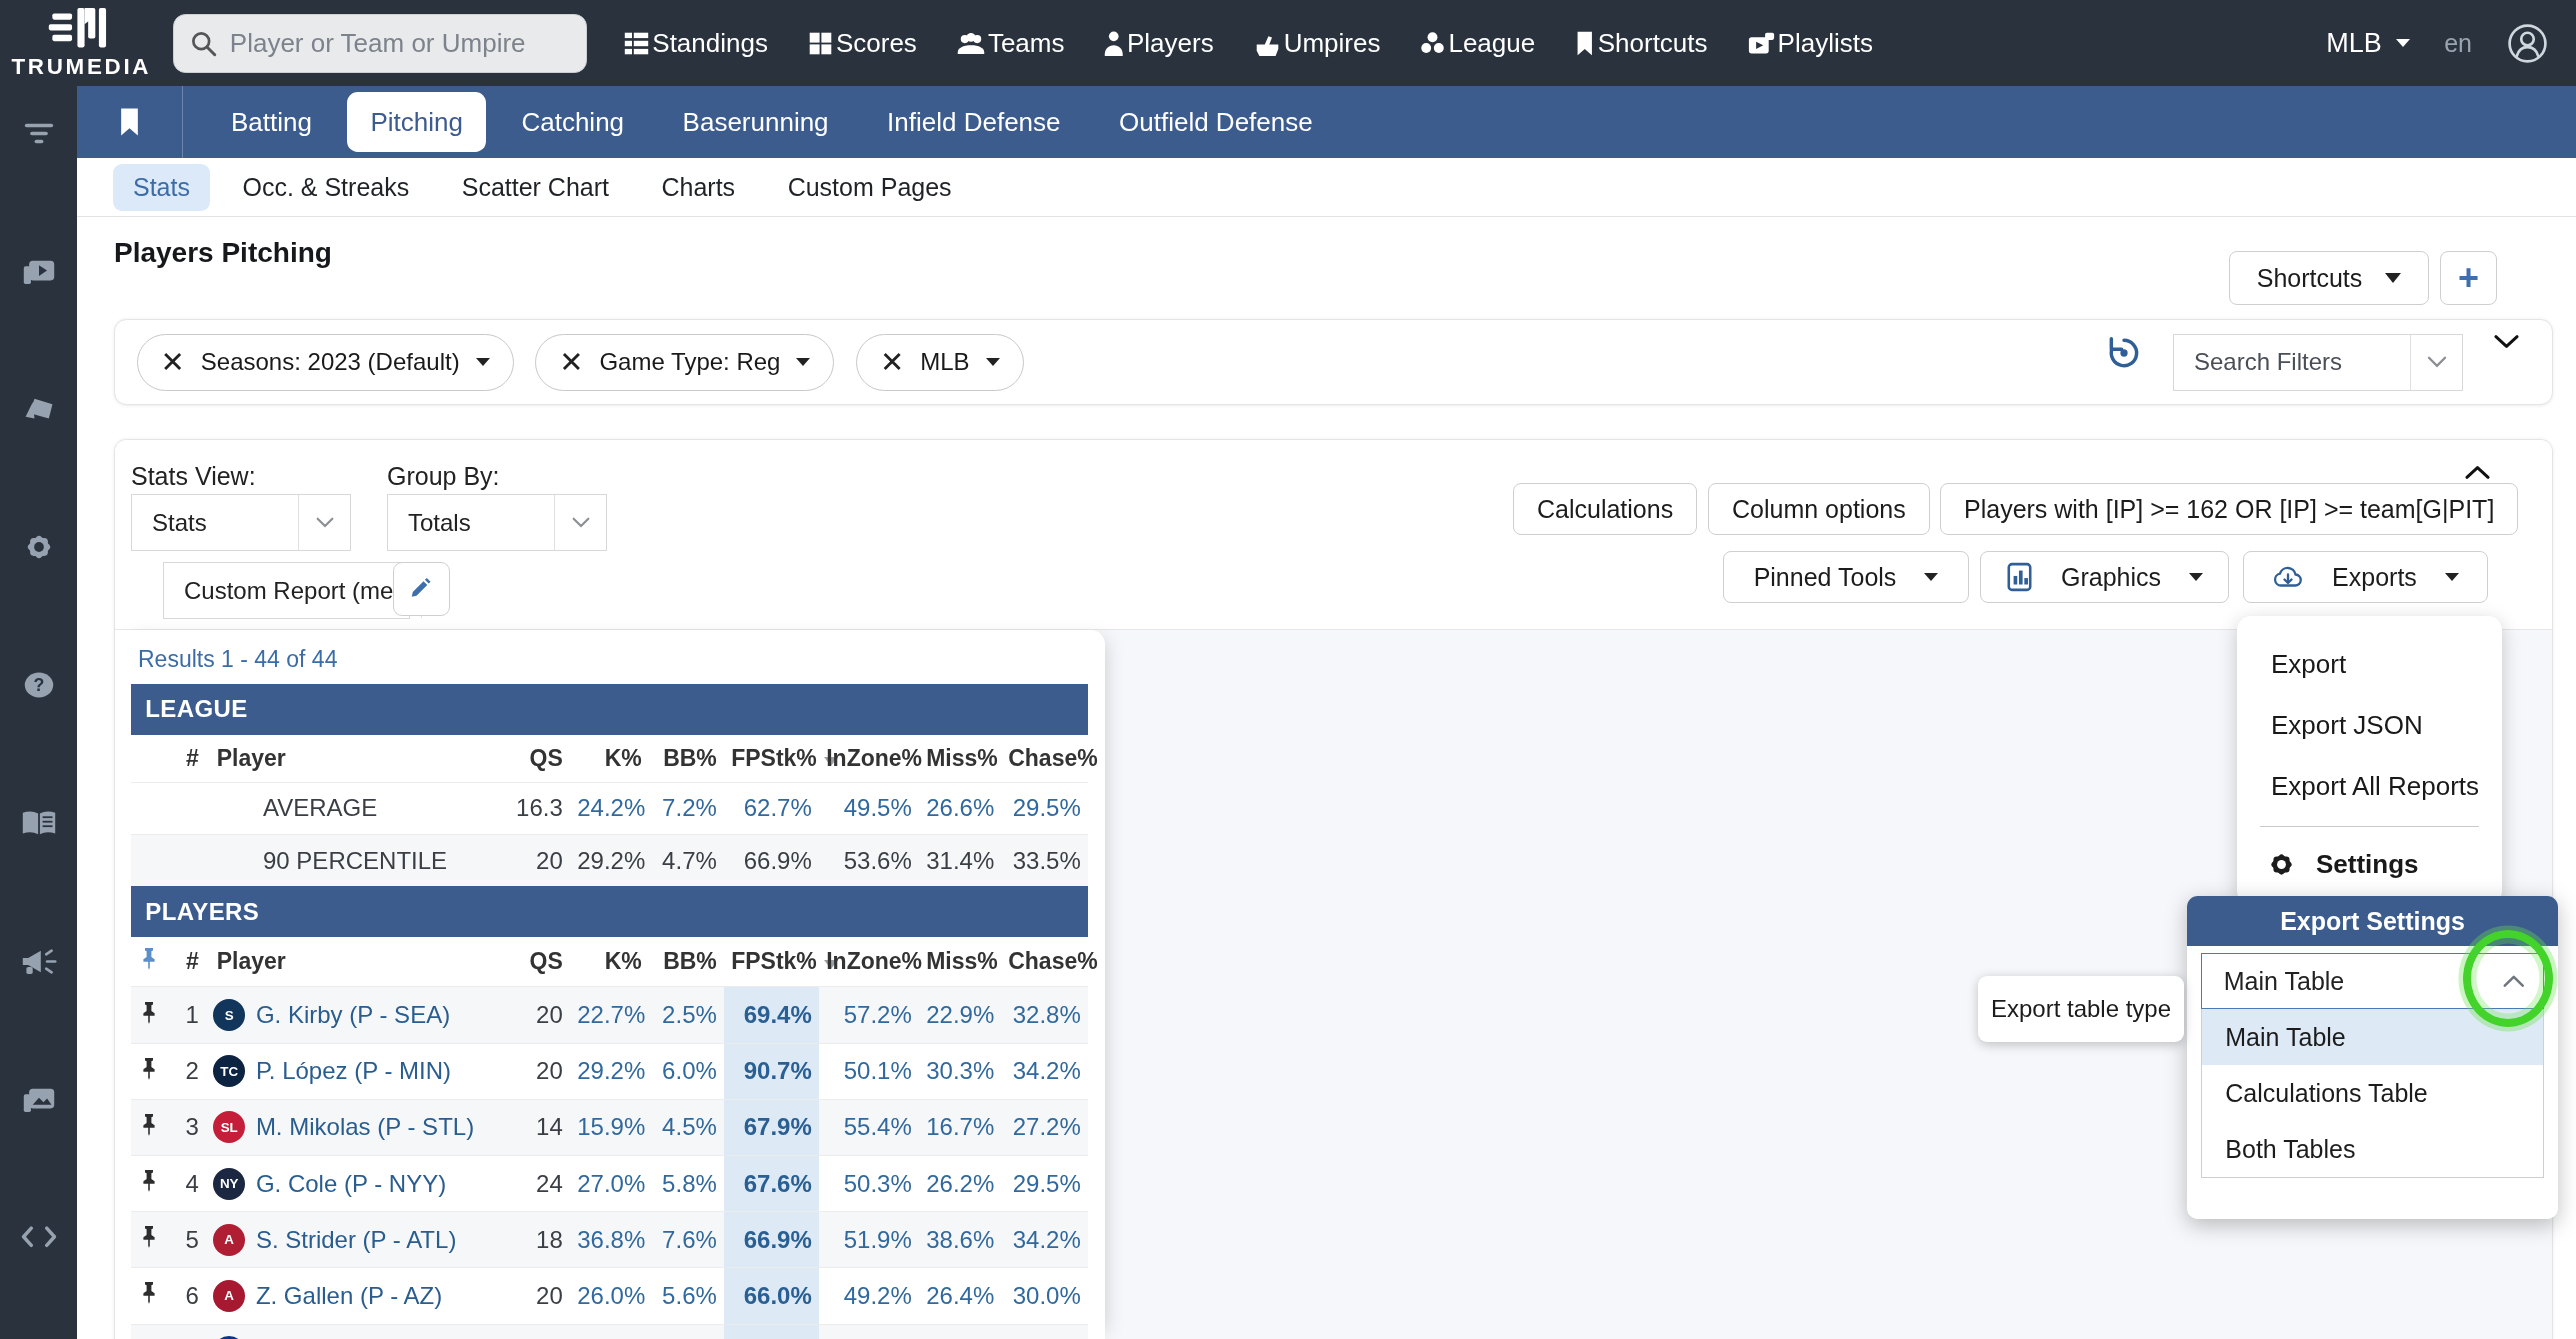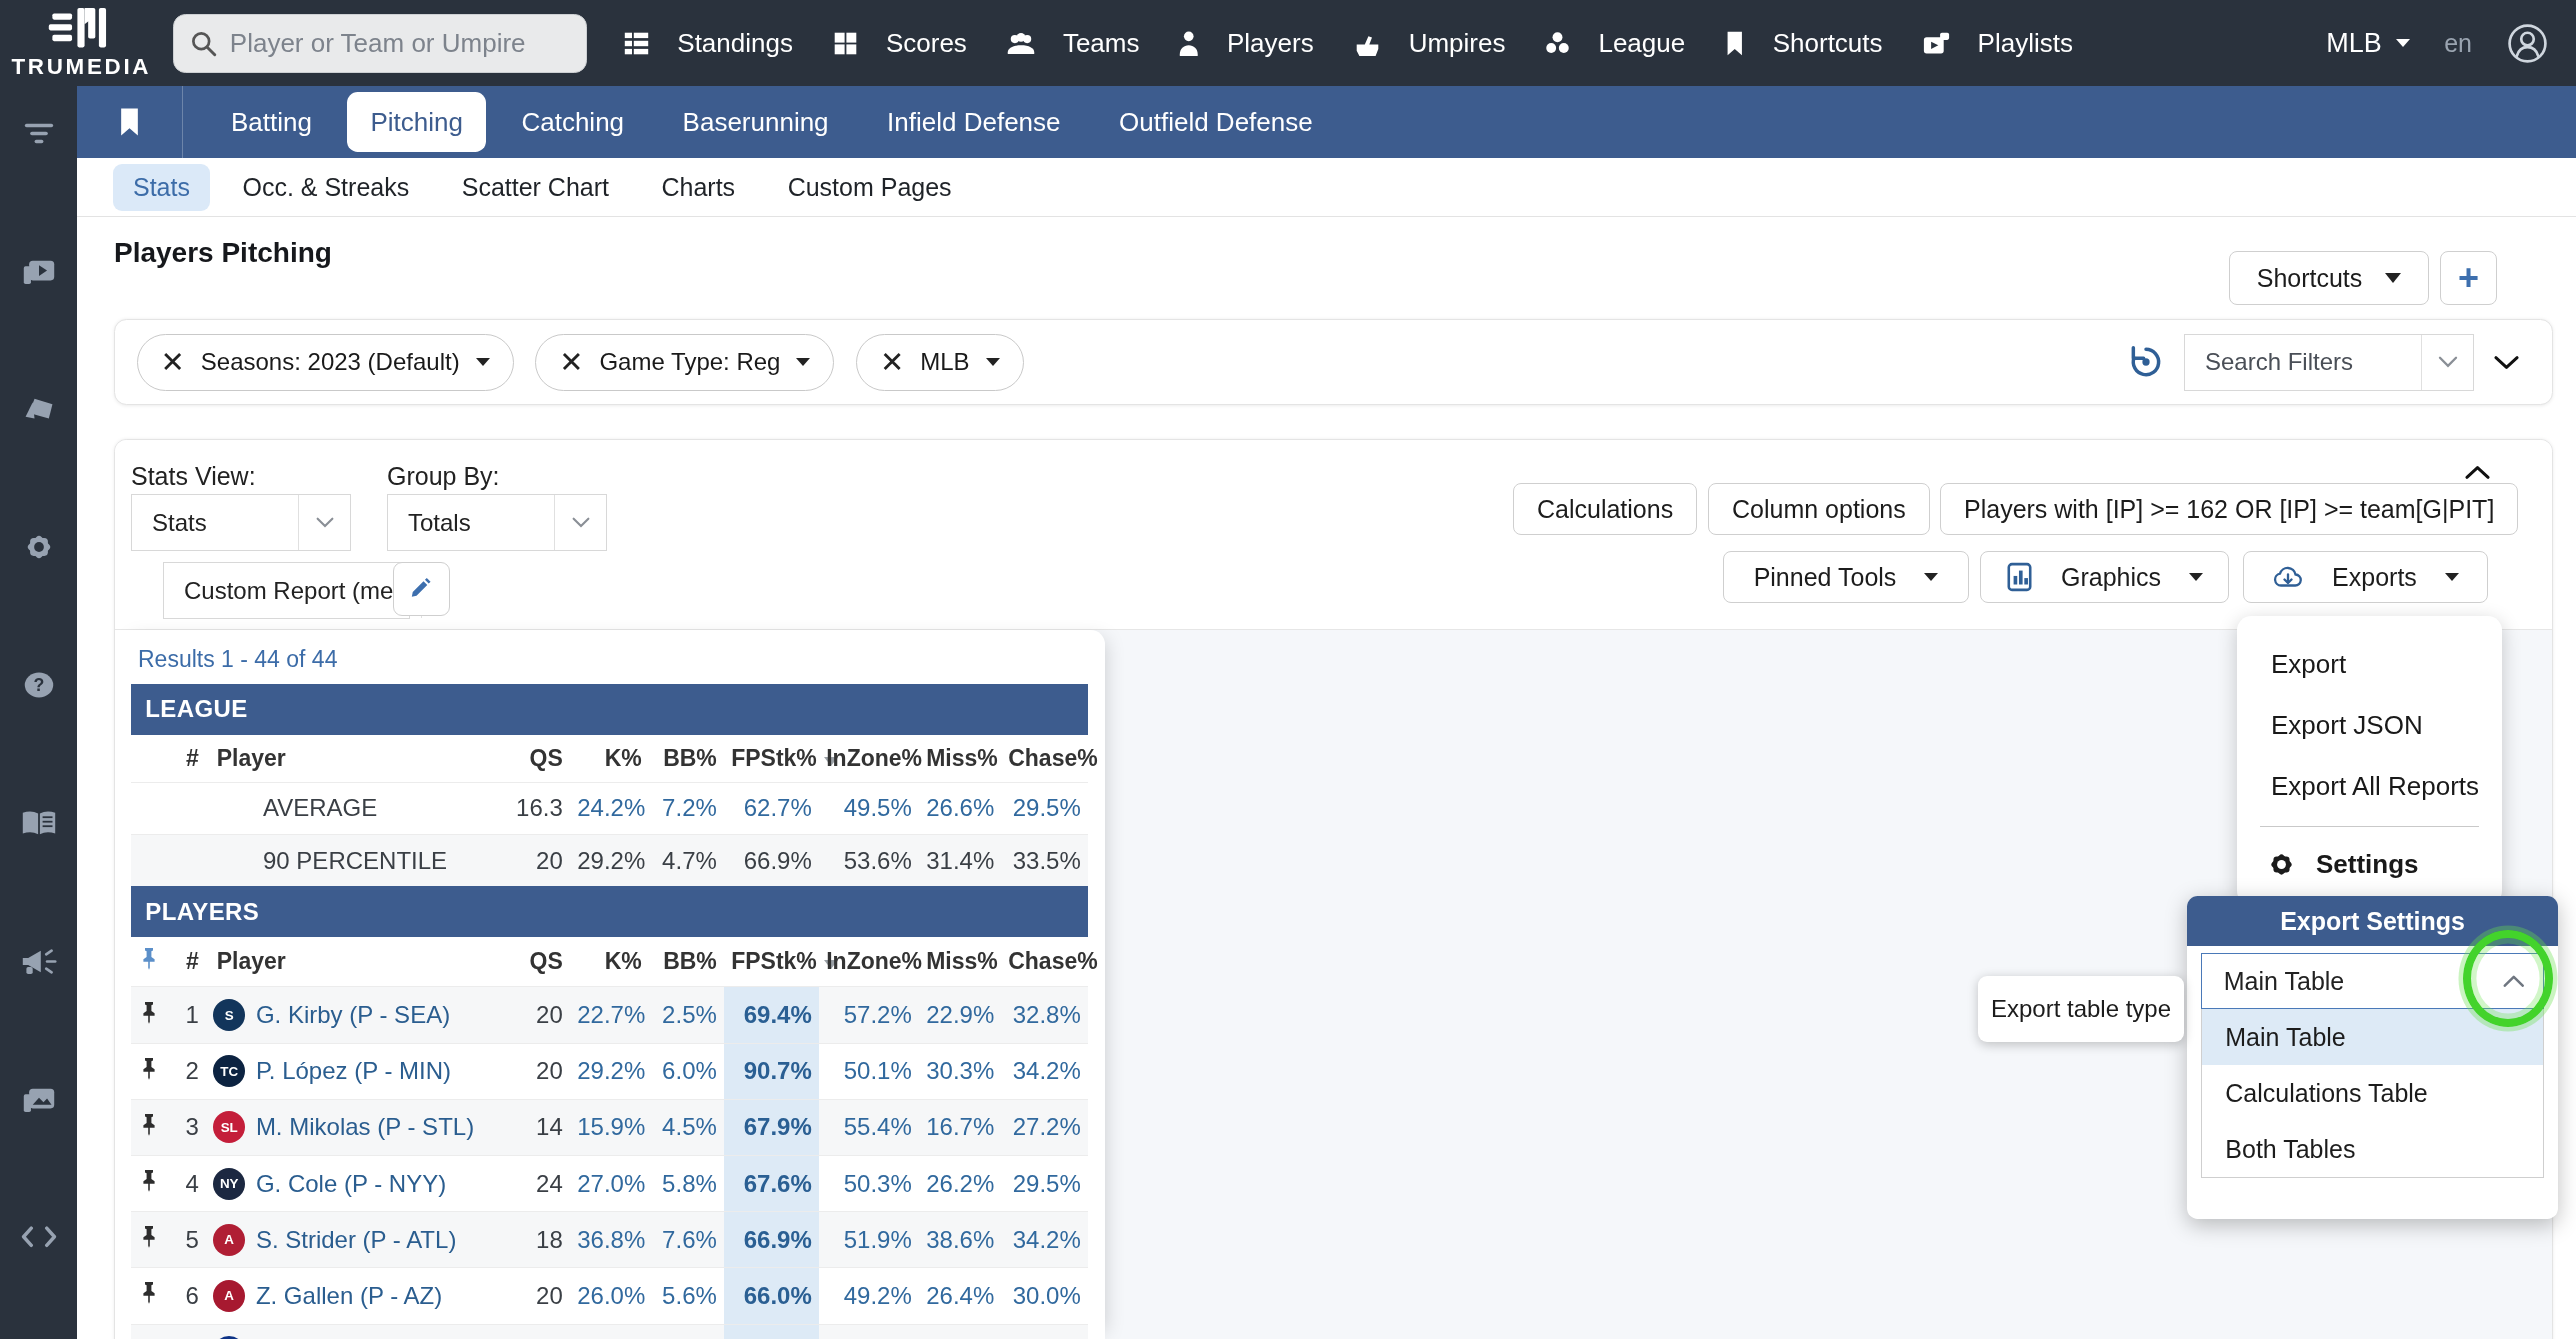--- a/index.html
+++ b/index.html
@@ -9,21 +9,21 @@
 
   
   .topbar { position:absolute; left:0; top:0; width:2576px; height:86px; background:#2a323d; display:flex; align-items:center; }
   .logo { display:flex; flex-direction:column; align-items:center; margin-left:14.3px; width:134px; }
   .logo svg { display:block; }
   .brand { color:#fff; font-weight:bold; font-size:22.4px; letter-spacing:2.7px; margin-top:1.8px; }
   .searchbox { margin-left:25px; width:414px; height:59px; background:#e9eaeb; border:0.9px solid #cdd0d3; border-radius:12.5px; display:flex; align-items:center; padding:0 16px; }
   .searchbox input { flex:1; border:none; outline:none; background:transparent; font-size:26px; color:#333; margin-left:12.5px; font-family:inherit; }
   .searchbox input::placeholder { color:#7d838c; }
   .tn-items { display:flex; align-items:center; margin-left:36px; gap:39px; }
-  .tn-item { display:flex; align-items:center; gap:27px; color:#fff; font-size:26px; cursor:pointer; }
+  .tn-item { display:flex; align-items:center; gap:2px; color:#fff; font-size:26px; cursor:pointer; }
   .tn-item svg { display:block; }
   .topnav-right { margin-left:auto; display:flex; align-items:center; gap:34px; margin-right:27px; }
   .mlb-sel { display:flex; align-items:center; gap:14.3px; color:#fff; font-size:27px; }
   .locale { color:#9aa4b0; font-size:25px; }
 
   .caret-d { width:0; height:0; border-left:8px solid transparent; border-right:8px solid transparent; border-top:10px solid #222; display:inline-block; }
   .caret-d.white { border-top-color:#fff; }
   .caret-d.sm { border-left-width:7.2px; border-right-width:7.2px; border-top-width:8px; }
 
   
@@ -47,21 +47,21 @@
   .page-title { position:absolute; left:37px; top:20px; font-size:28px; font-weight:bold; color:#16181c; }
   .head-actions { position:absolute; right:79px; top:34px; display:flex; gap:10.7px; }
   .btn { background:#fff; border:0.9px solid #cfcfcf; border-radius:8px; font-size:25px; color:#1c1c1c; display:flex; align-items:center; justify-content:center; cursor:pointer; font-family:inherit; }
   .shortcuts-btn { height:54px; padding:0 27px; gap:23px; }
   .add-btn { height:54px; width:57px; color:#3d6fae; font-size:36px; font-weight:bold; }
 
   .filters-card { position:absolute; left:37px; top:102px; width:2439px; height:86px; background:#fff; border:0.9px solid #e4e4e4; border-radius:12.5px; box-shadow:0 0.9px 3.6px rgba(0,0,0,0.08); display:flex; align-items:center; }
   .chips { display:flex; gap:21.5px; margin-left:21.5px; }
   .chip { height:57px; border:0.9px solid #c9c9c9; border-radius:30px; display:flex; align-items:center; gap:16px; padding:0 23px; font-size:24px; color:#1a1a1a; cursor:pointer; }
   .chip .x { font-size:29px; color:#222; line-height:1; }
-  .filters-right { margin-left:auto; display:flex; align-items:center; gap:19px; margin-right:32px; }
+  .filters-right { margin-left:auto; display:flex; align-items:flex-start; gap:30px; margin-right:32px; }
   .sel { background:#fff; border:0.9px solid #d8d8d8; height:57px; display:flex; align-items:stretch; cursor:pointer; }
   .sel .val { display:flex; align-items:center; padding:0 20px; font-size:24px; color:#222; flex:1; white-space:nowrap; }
   .sel .val.ph { color:#4a4f57; }
   .sel .chevbox { width:52px; border-left:0.9px solid #e0e0e0; display:flex; align-items:center; justify-content:center; }
 
   .main-card { position:absolute; left:37px; top:222px; width:2439px; height:901px; background:#f5f7fa; border:0.9px solid #e4e4e4; border-radius:12.5px 12.5px 0 0; overflow:hidden; box-shadow:0 0.9px 3.6px rgba(0,0,0,0.08); }
   .controls { position:relative; height:190px; background:#fff; border-bottom:0.9px solid #e6e6e6; }
   .ctl-label { position:absolute; font-size:25px; color:#222; }
   .sel.fixed { position:absolute; }
   .pencil-btn { position:absolute; left:278px; top:122px; width:57px; height:54px; border-radius:9px; }

